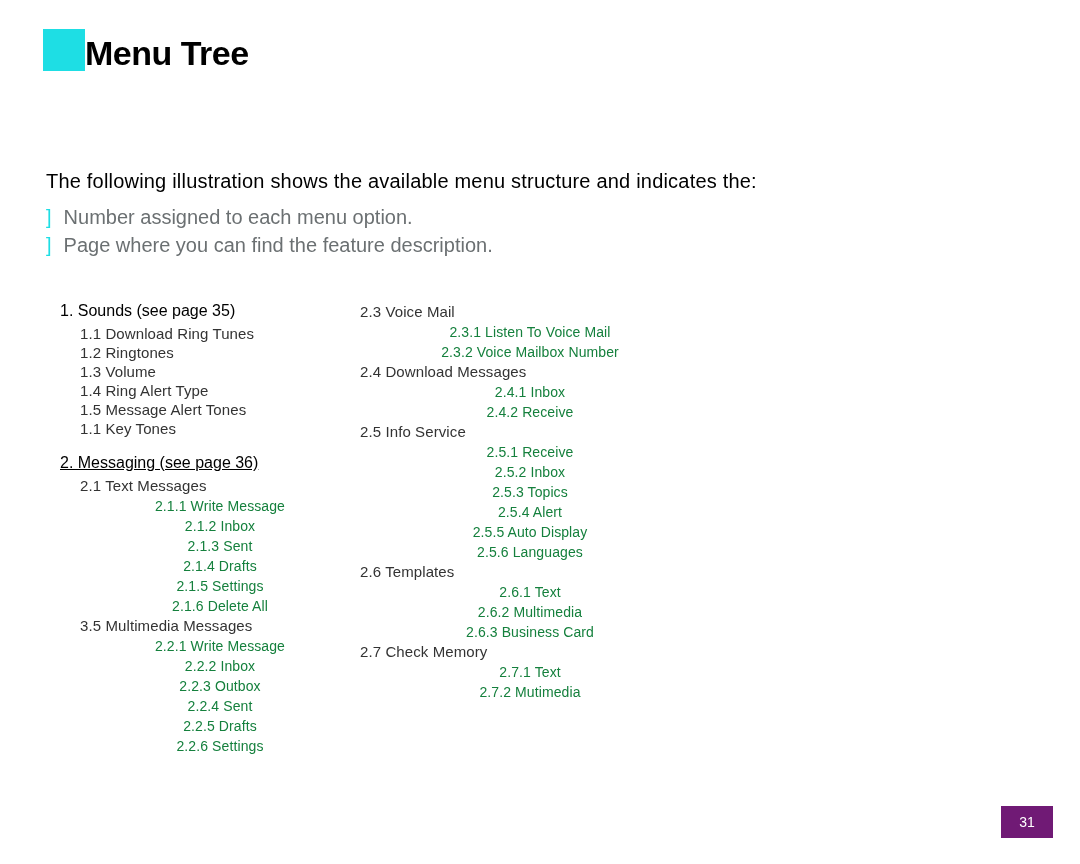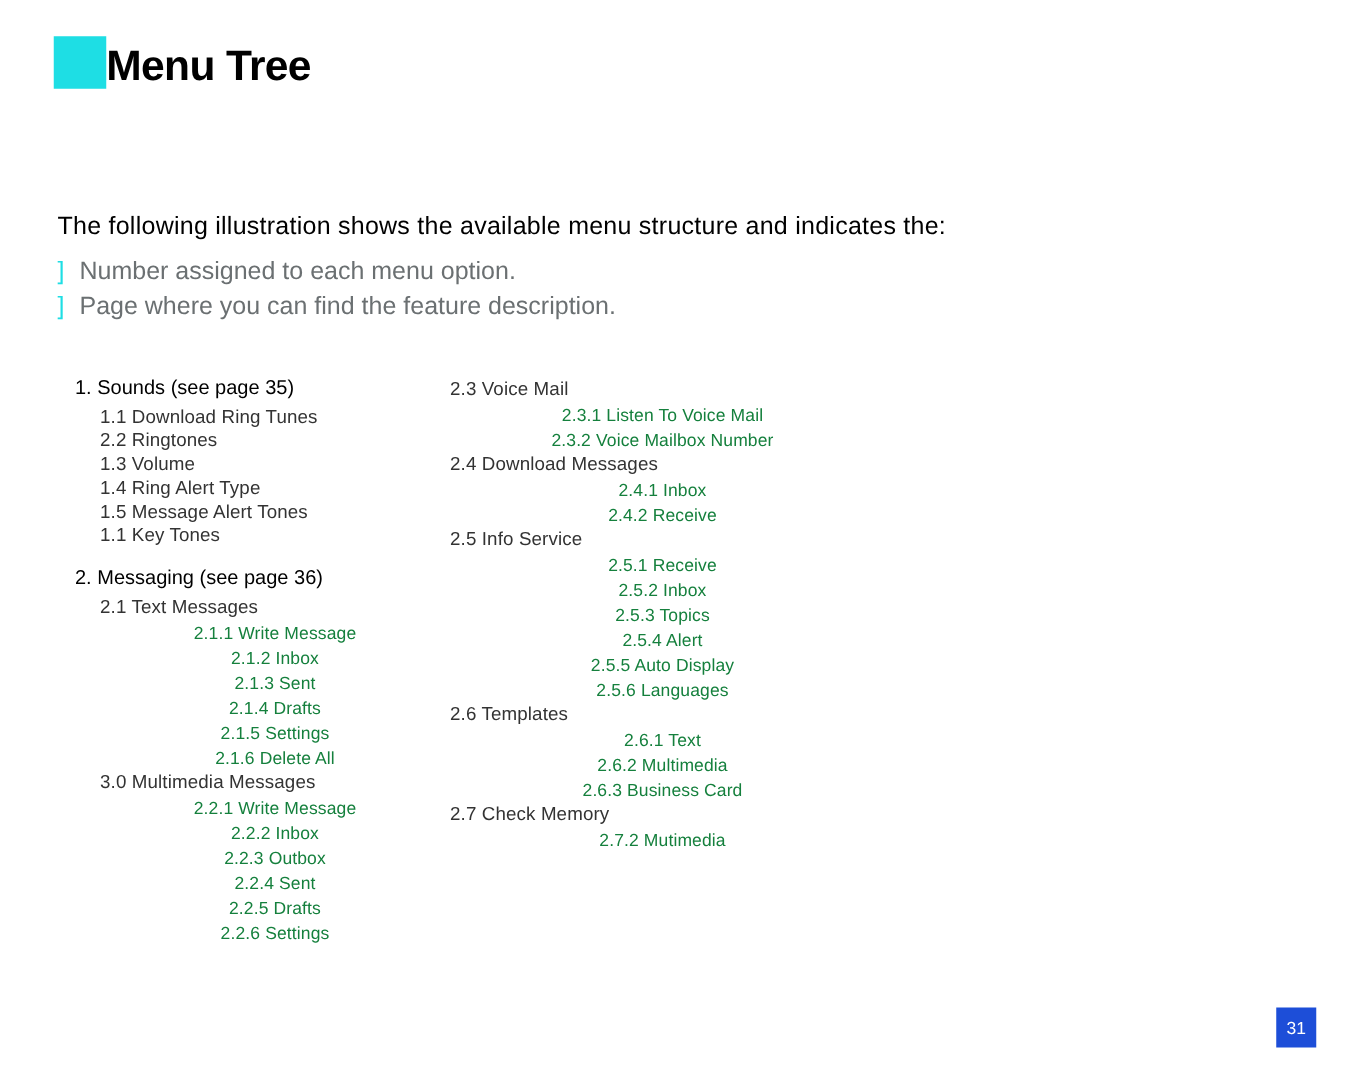--- a/index.html
+++ b/index.html
@@ -63,20 +63,21 @@
       flex-direction: column;
     }
     .section-title {
       font-size: 16px;
       color: #000;
       margin-bottom: 4px;
       margin-top: 0;
     }
     .section-title.spaced {
       margin-top: 16px;
+      text-decoration: underline;
     }
     .level1 {
       font-size: 15px;
       color: #333;
       line-height: 20px;
       margin-left: 20px;
       letter-spacing: 0.1px;
     }
     .level1.tight {
       line-height: 19px;
@@ -86,23 +87,23 @@
       color: #15803d;
       line-height: 20px;
       margin-left: 40px;
       letter-spacing: 0.1px;
       text-align: center;
     }
     .page-badge {
       position: absolute;
       bottom: 26px;
       right: 27px;
-      width: 32px;
+      width: 52px;
       height: 32px;
-      background: #1d4ed8;
+      background: #701a75;
       color: #ffffff;
       font-size: 14px;
       display: flex;
       align-items: center;
       justify-content: center;
     }
     
     .col-right { width: 340px; }
     .col-left  { width: 280px; }
   </style>
@@ -122,35 +123,35 @@
   <div class="bullet-item">
     <span class="bullet-bracket">]</span>
     <span>Page where you can find the feature description.</span>
   </div>
 </div>
 
 <div class="columns">
   <div class="col col-left">
     <div class="section-title">1.  Sounds (see page 35)</div>
     <div class="level1 tight">1.1 Download Ring Tunes</div>
-    <div class="level1 tight">2.2 Ringtones</div>
+    <div class="level1 tight">1.2 Ringtones</div>
     <div class="level1 tight">1.3 Volume</div>
     <div class="level1 tight">1.4 Ring Alert Type</div>
     <div class="level1 tight">1.5 Message Alert Tones</div>
     <div class="level1 tight">1.1 Key Tones</div>
 
     <div class="section-title spaced">2.  Messaging (see page 36)</div>
     <div class="level1">2.1 Text Messages</div>
     <div class="level2">2.1.1 Write Message</div>
     <div class="level2">2.1.2 Inbox</div>
     <div class="level2">2.1.3 Sent</div>
     <div class="level2">2.1.4 Drafts</div>
     <div class="level2">2.1.5 Settings</div>
     <div class="level2">2.1.6 Delete All</div>
-    <div class="level1">3.0 Multimedia Messages</div>
+    <div class="level1">3.5 Multimedia Messages</div>
     <div class="level2">2.2.1 Write Message</div>
     <div class="level2">2.2.2 Inbox</div>
     <div class="level2">2.2.3 Outbox</div>
     <div class="level2">2.2.4 Sent</div>
     <div class="level2">2.2.5 Drafts</div>
     <div class="level2">2.2.6 Settings</div>
   </div>
 
   <div class="col col-right">
     <div class="level1">2.3 Voice Mail</div>
@@ -164,19 +165,20 @@
     <div class="level2">2.5.2 Inbox</div>
     <div class="level2">2.5.3 Topics</div>
     <div class="level2">2.5.4 Alert</div>
     <div class="level2">2.5.5 Auto Display</div>
     <div class="level2">2.5.6 Languages</div>
     <div class="level1">2.6 Templates</div>
     <div class="level2">2.6.1 Text</div>
     <div class="level2">2.6.2 Multimedia</div>
     <div class="level2">2.6.3 Business Card</div>
     <div class="level1">2.7 Check Memory</div>
+    <div class="level2">2.7.1 Text</div>
     <div class="level2">2.7.2 Mutimedia</div>
   </div>
 </div>
 
 <div class="page-badge">
   <span>31</span>
 </div>
 
 </body></html>

